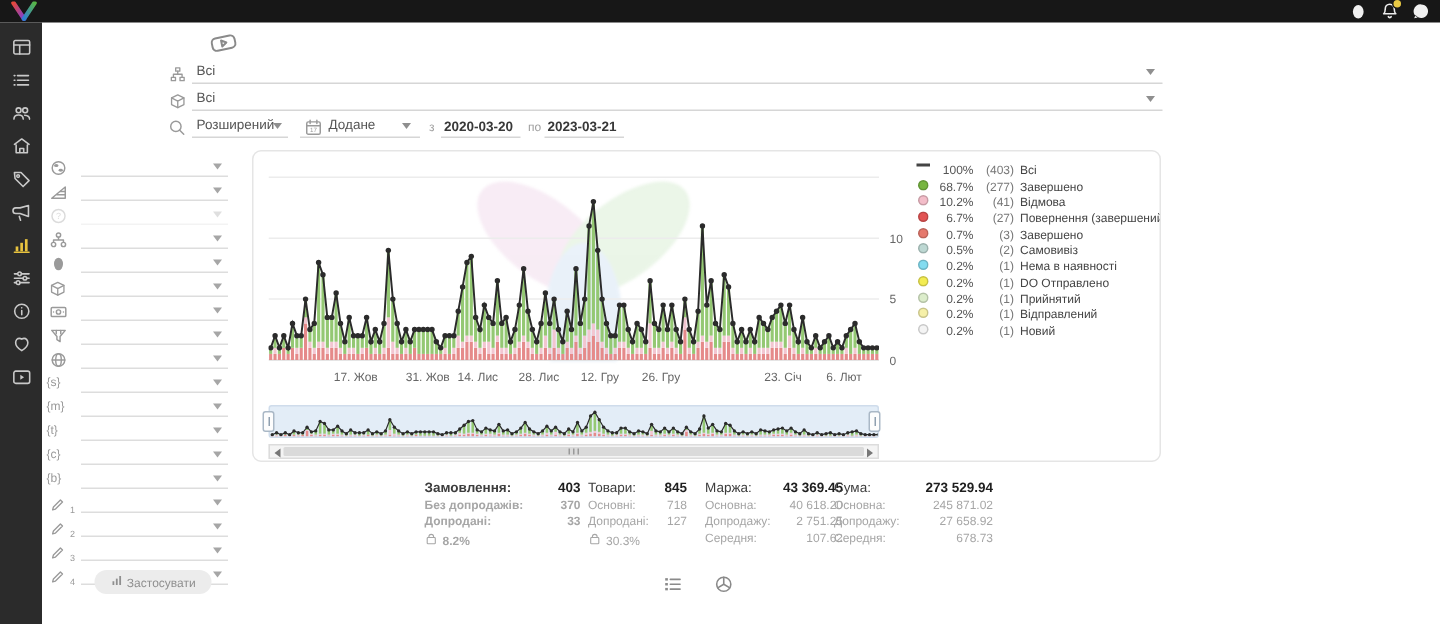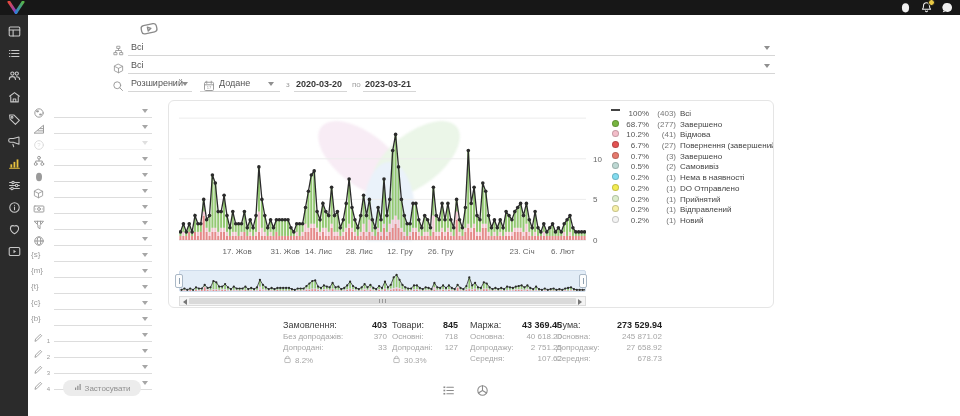--- a/index.html
+++ b/index.html
@@ -1541,21 +1541,21 @@
         <span class="sgrip">
           <i></i>
           <i></i>
           <i></i>
         </span>
       </div>
   </div>
 </div>
 
 <div id="stats">
-    <div class="scol" style="left: 283px; width: 104px;">
+    <div class="scol" style="left: 283px; width: 104px; font-weight: bold;">
       <div class="stitle">
         <span>Замовлення:</span>
         <b>403</b>
       </div>
       <div class="srow">
         <span>Без допродажів:</span>
         <span>370</span>
       </div>
       <div class="srow">
         <span>Допродані:</span>

